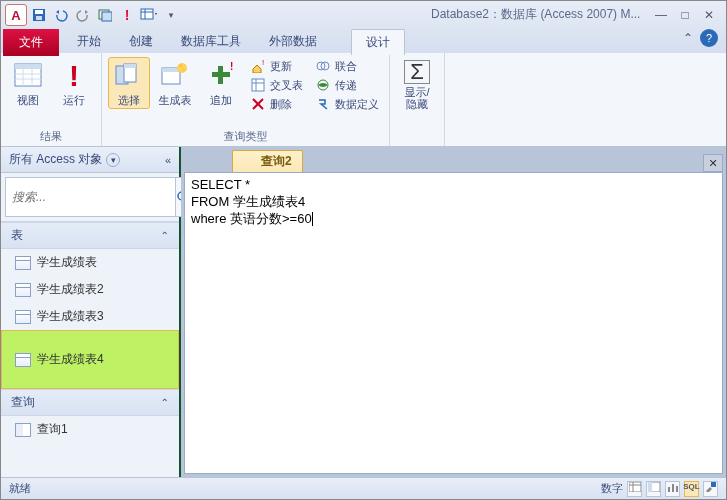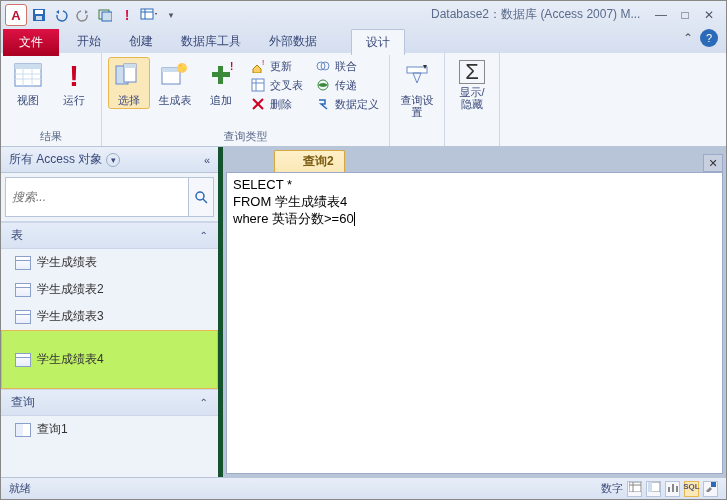--- a/index.html
+++ b/index.html
@@ -30,21 +30,21 @@
 .rgroup-label { text-align: center; font-size: 11px; color: #5a6a8a; padding: 2px 0; }
 .big-btn { display: flex; flex-direction: column; align-items: center; justify-content: flex-start; width: 42px; padding: 2px; cursor: pointer; border: 1px solid transparent; border-radius: 3px; }
 .big-btn.selected { background: #fbe8b8; border: 1px solid #e8b850; }
 .big-btn .ico { width: 32px; height: 32px; display: flex; align-items: center; justify-content: center; }
 .big-btn .lbl { font-size: 11px; color: #3a4a7a; text-align: center; line-height: 1.1; margin-top: 2px; }
 .small-btns { display: flex; flex-direction: column; gap: 1px; }
 .small-btn { display: flex; align-items: center; gap: 4px; padding: 1px 4px; cursor: pointer; font-size: 11px; color: #3a4a7a; white-space: nowrap; }
 .small-btn .si { width: 16px; height: 16px; display: inline-flex; align-items: center; justify-content: center; }
 
 .workspace { flex: 1; display: flex; background: #b8c4d8; min-height: 0; }
-.navpane { width: 222px; background: #eef2f9; border-right: 5px solid #14532d; display: flex; flex-direction: column; }
+.navpane { width: 180px; background: #eef2f9; border-right: 2px solid #14532d; display: flex; flex-direction: column; }
 .nav-header { height: 26px; background: linear-gradient(#eaf0fa, #d8e2f2); border-bottom: 1px solid #b8c4d8; display: flex; align-items: center; padding: 0 8px; color: #3a4a7a; font-size: 12px; }
 .nav-header .dd { margin-left: 4px; font-size: 9px; color: #3a4a7a; border: 1px solid #9aaac8; border-radius: 50%; width: 14px; height: 14px; display: inline-flex; align-items: center; justify-content: center; }
 .nav-header .collapse { margin-left: auto; cursor: pointer; font-size: 11px; }
 .search-row { display: flex; padding: 4px; gap: 0; border-bottom: 1px solid #cdd6e8; }
 .search-row input { flex: 1; border: 1px solid #b8c4d8; border-right: none; padding: 12px 6px; font-style: italic; font-size: 12px; outline: none; color: #0f172a; }
 .search-row .sbtn { width: 26px; border: 1px solid #b8c4d8; background: #f5f7fc; display: flex; align-items: center; justify-content: center; color: #2a6ab8; cursor: pointer; }
 .cat-header { background: linear-gradient(#e4ecf8, #d8e2f2); border-top: 1px solid #cdd6e8; border-bottom: 1px solid #cdd6e8; padding: 4px 10px; color: #3a4a7a; display: flex; align-items: center; cursor: pointer; }
 .cat-header .chev { margin-left: auto; font-size: 10px; }
 .nav-item { display: flex; align-items: center; gap: 6px; padding: 5px 14px; color: #333; cursor: pointer; }
 .nav-item.selected { background: #bef264; border: 1px solid #e8b850; margin: 0; padding: 20px 13px;}
@@ -248,35 +248,20 @@
                   <path d="M3 3 L9 3 L9 7 L5 7 L11 12" fill="none" stroke="#2a6ab8" stroke-width="1.5"></path>
                 </svg>
               </span>
               <span>数据定义</span>
             </div>
         </div>
       </div>
       <div class="rgroup-label">查询类型</div>
     </div>
 
-    <div class="rgroup">
-      <div class="rgroup-body">
-        <div class="big-btn">
-          <div class="ico">
-              <svg width="28" height="26">
-                <rect x="4" y="4" width="20" height="6" fill="#fff" stroke="#6a8ac8"></rect>
-                <path d="M10 10 L18 10 L14 20 Z" fill="none" stroke="#6a8ac8"></path>
-                <path d="M20 2 L24 2 L22 6 Z" fill="#333"></path>
-              </svg>
-            </div>
-          <div class="lbl">查询设置</div>
-        </div>
-      </div>
-      <div class="rgroup-label"></div>
-    </div>
 
     <div class="rgroup">
       <div class="rgroup-body">
         <div class="big-btn">
           <div class="ico" style="font-size:22px;color:#333;border:1px solid #888;width:26px;height:24px">Σ</div>
           <div class="lbl">显示/隐藏</div>
         </div>
       </div>
       <div class="rgroup-label"></div>
     </div>

